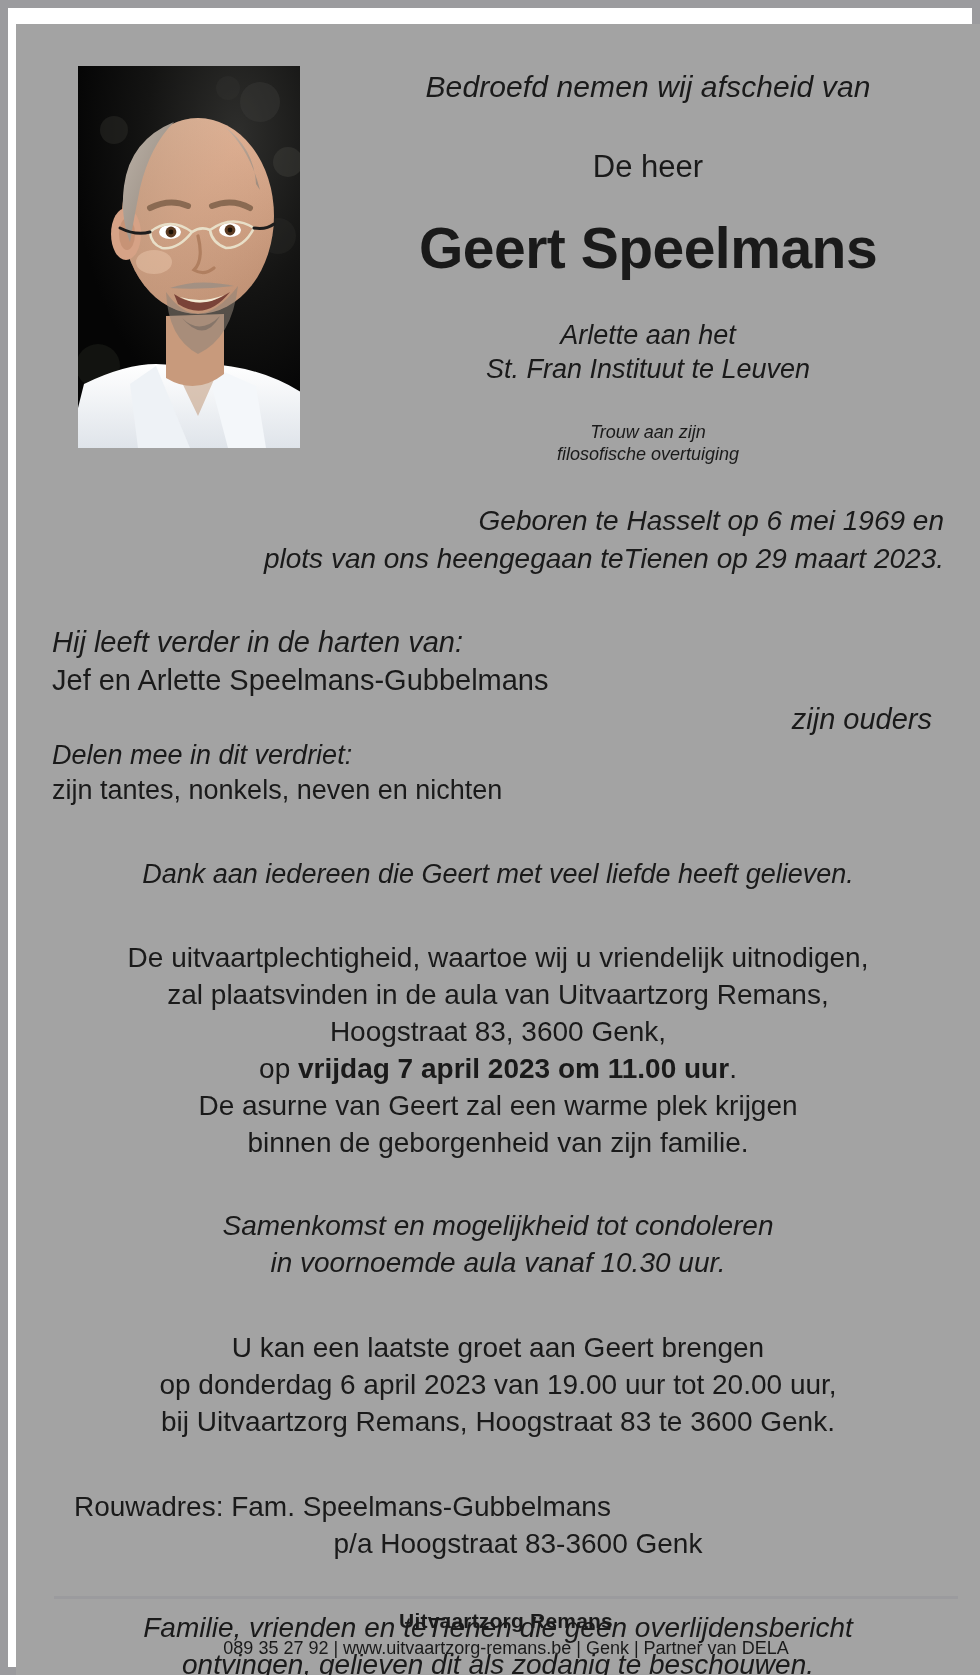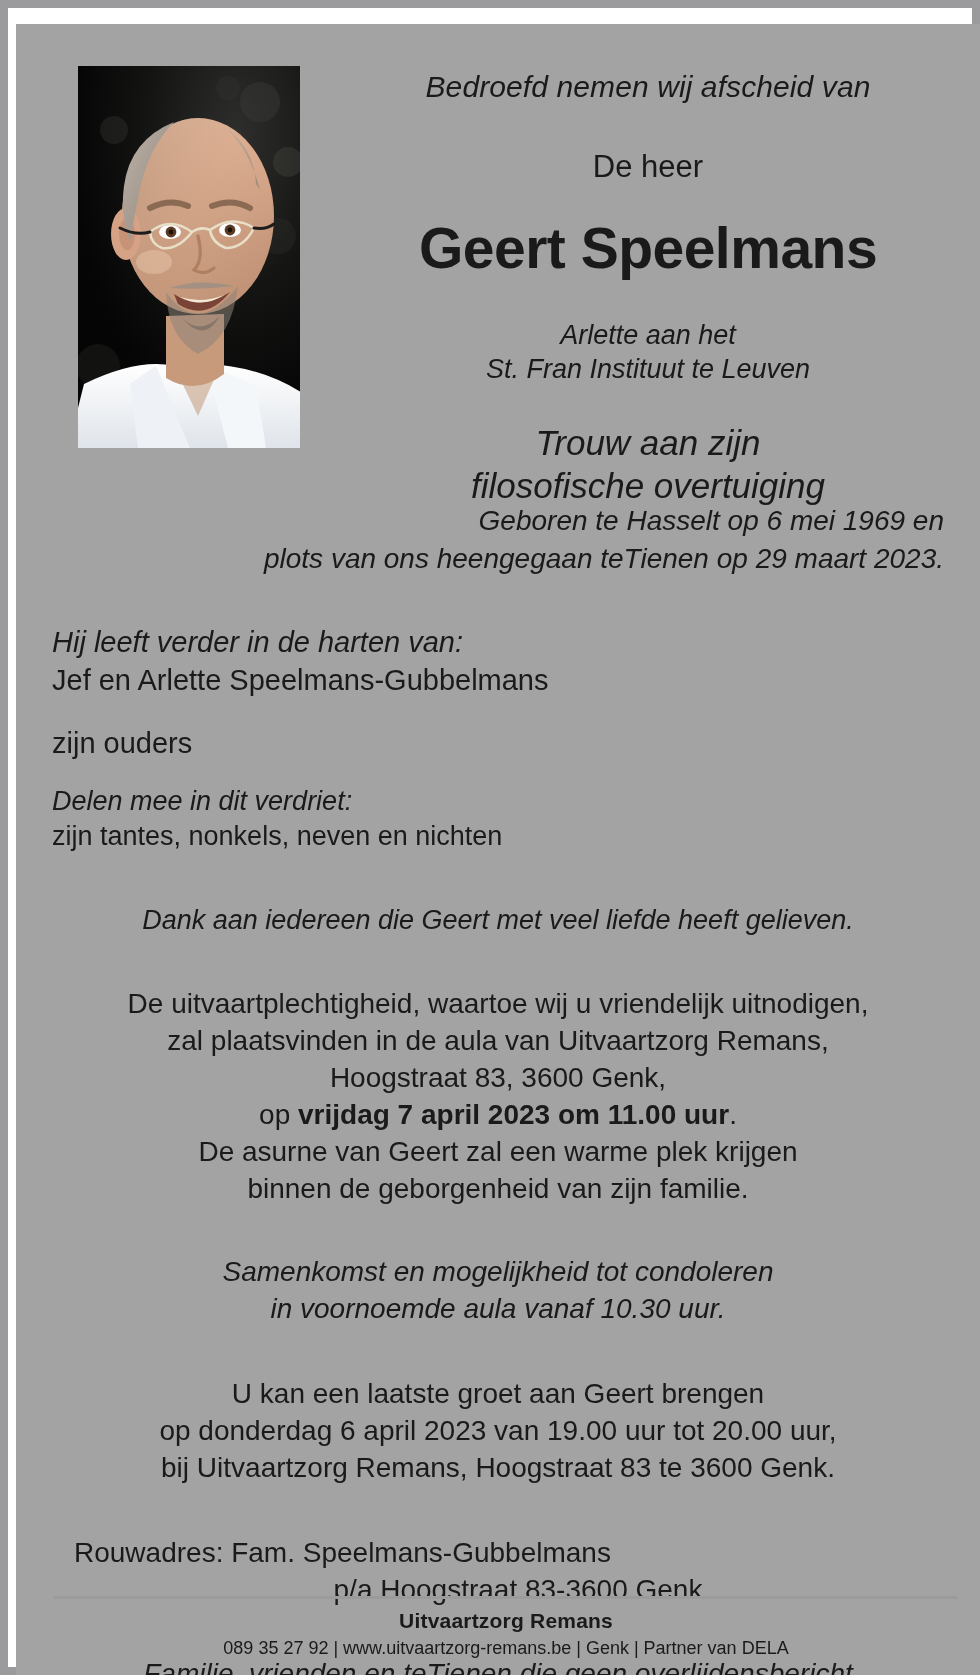--- a/index.html
+++ b/index.html
@@ -78,21 +78,21 @@
     white-space: nowrap;
   }
   .role-block {
     font-style: italic;
     font-size: 27px;
     line-height: 1.25;
     margin-top: 38px;
   }
   .belief-block {
     font-style: italic;
-    font-size: 35px;
+    font-size: 18px;
     line-height: 1.25;
     margin-top: 34px;
   }
 
   
   .body-area {
     position: relative;
     padding: 0 36px;
   }
   .left { text-align: left; }
@@ -107,26 +107,26 @@
 
   .hearts-block {
     margin-top: 46px;
     font-size: 29px;
     line-height: 1.32;
   }
   .label-italic {
     font-style: italic;
   }
   .relation-tag {
-    text-align: left;
-    margin-top: 24px;
+    font-style: italic;
+    text-align: right;
+    margin-top: 0;
     padding-right: 12px;
   }
   .grief-block {
-    margin-top: 22px;
     font-size: 27px;
     line-height: 1.32;
   }
 
   .thanks-line {
     font-style: italic;
     font-size: 27px;
     text-align: center;
     margin-top: 50px;
   }

